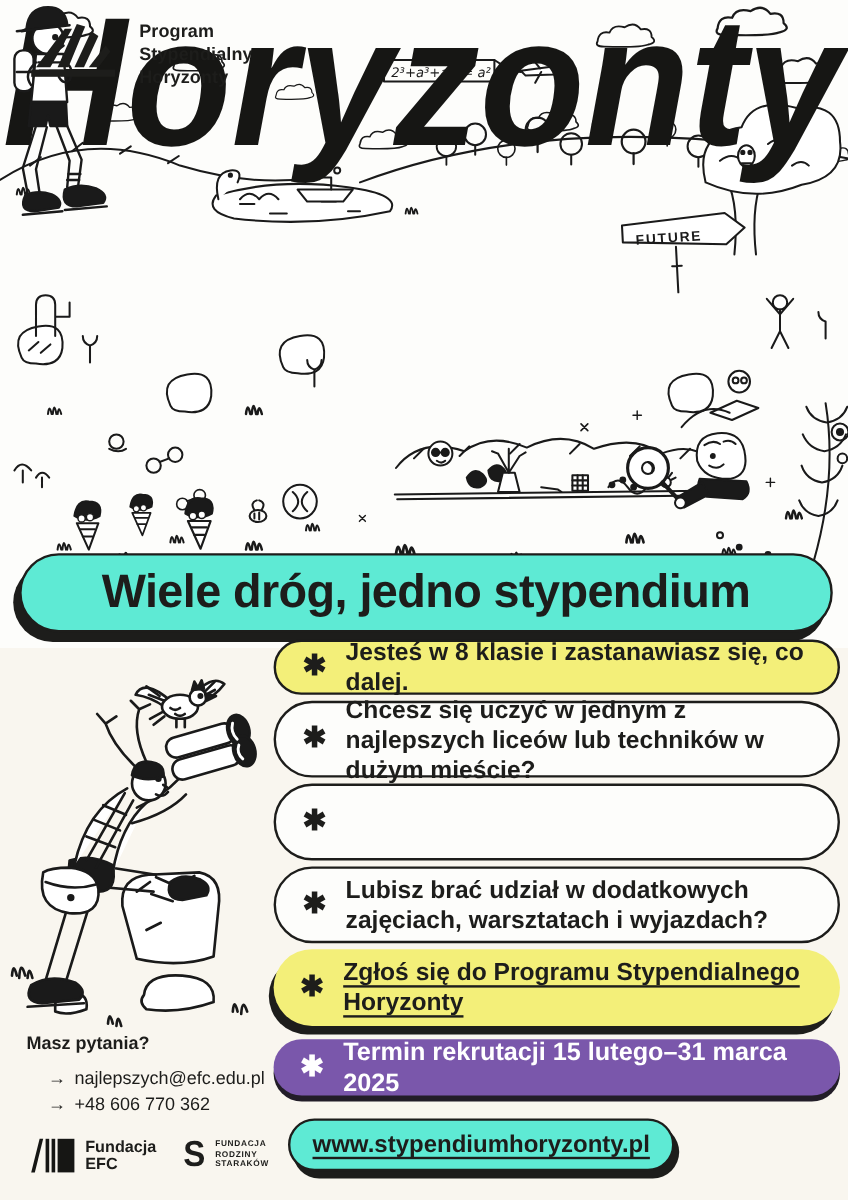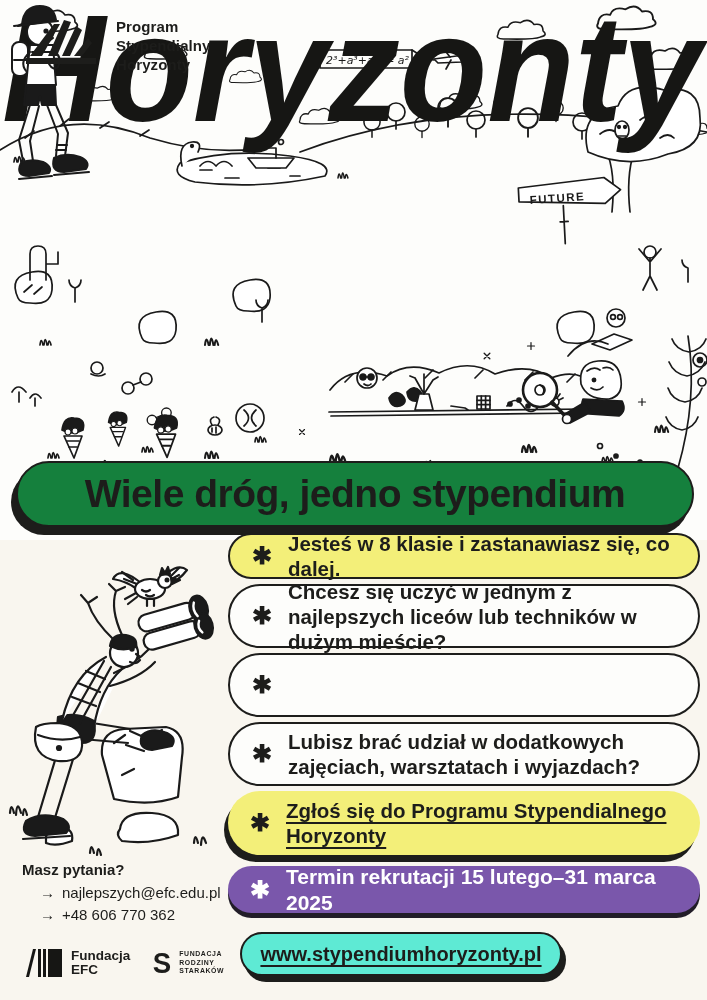--- a/index.html
+++ b/index.html
@@ -7,21 +7,21 @@
           font-family:"Liberation Sans",sans-serif;color:#1d1d1b;}
   .bg,.headline,.hiker,.lookout{position:absolute;}
   .bg{left:0;top:0;z-index:1;}
   .headline{left:0;top:190;width:707px;height:175px;z-index:3;}
   .hiker{left:352;top:176;z-index:4;}
   .lookout{left:2px;top:545px;z-index:2;}
   
   .brand{position:absolute;left:24px;top:16px;display:flex;align-items:flex-start;gap:14px;z-index:6;}
   .brand-text{font-size:15px;line-height:1.25;font-weight:bold;letter-spacing:.1px;padding-top:2px;}
   
-  .banner{position:absolute;left:16px;top:461px;width:674px;height:62px;background:#15803d;
+  .banner{position:absolute;left:16px;top:461px;width:674px;height:62px;background:#5eead4;
           border:2px solid #1d1d1b;border-radius:40px;box-shadow:-5px 8px 0 #1d1d1b;z-index:5;
           display:flex;align-items:center;justify-content:center;font-size:39px;font-weight:bold;letter-spacing:-.5px;}
   
   .pill{position:absolute;left:228px;width:472px;border-radius:36px;display:flex;align-items:center;
         font-size:20.5px;font-weight:bold;line-height:1.22;z-index:5;padding:0 14px 0 58px;box-sizing:border-box;}
   .pill .ast{position:absolute;left:22px;top:50%;transform:translateY(-52%);font-size:24px;font-weight:bold;}
   .p-yellow{background:#f3ef79;border:2.5px solid #1d1d1b;}
   .p-white{background:#fdfdfb;border:2.5px solid #1d1d1b;}
   .p-cta{background:#f3ef79;border:none;box-shadow:-4px 7px 0 #1d1d1b;}
   .p-purple{background:#7a57ab;color:#ffffff;border:none;box-shadow:0 5px 0 #221d28;}
@@ -30,21 +30,21 @@
   .b1{top:533px;height:46px;}
   .b2{top:584px;height:64px;}
   .b3{top:653px;height:64px;}
   .b4{top:722px;height:64px;}
   .b5{top:791px;height:64px;}
   .b6{top:866px;height:47px;font-size:21px;}
   .b7{top:932px;height:44px;font-size:20px;}
   .lnk{text-decoration:underline;text-underline-offset:4px;text-decoration-thickness:2px;}
   
   .contact{position:absolute;left:22px;top:859px;z-index:6;font-size:15px;line-height:1.5;}
-  .contact .hd{font-weight:bold;margin-bottom:0;}
+  .contact .hd{font-weight:bold;margin-bottom:6px;}
   .contact .row{padding-left:18px;display:flex;gap:7px;}
   
   .logos{position:absolute;left:25px;top:946px;display:flex;align-items:center;gap:22px;z-index:6;}
   .efc{display:flex;align-items:center;gap:8px;}
   .efc-name{font-size:13.5px;font-weight:bold;line-height:1.05;}
   .starak{display:flex;align-items:center;gap:7px;}
   .starak-mono{font-size:30px;font-weight:bold;transform:scaleX(.92);}
   .starak-name{font-size:6.9px;font-weight:bold;letter-spacing:.6px;line-height:1.3;}
 </style>
 </head>

